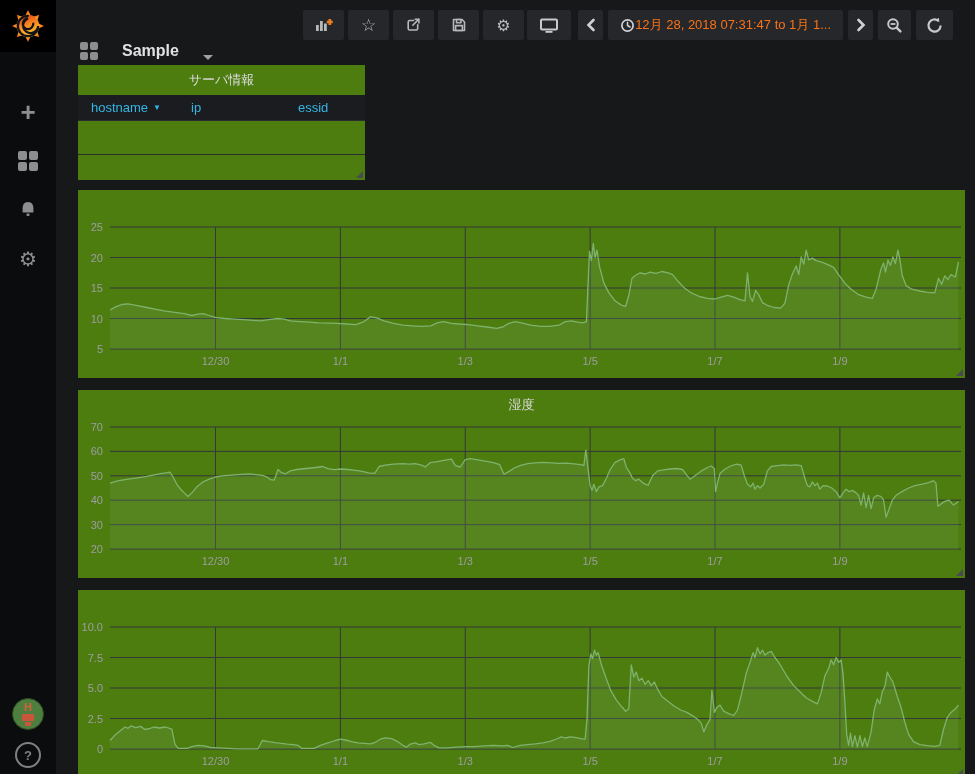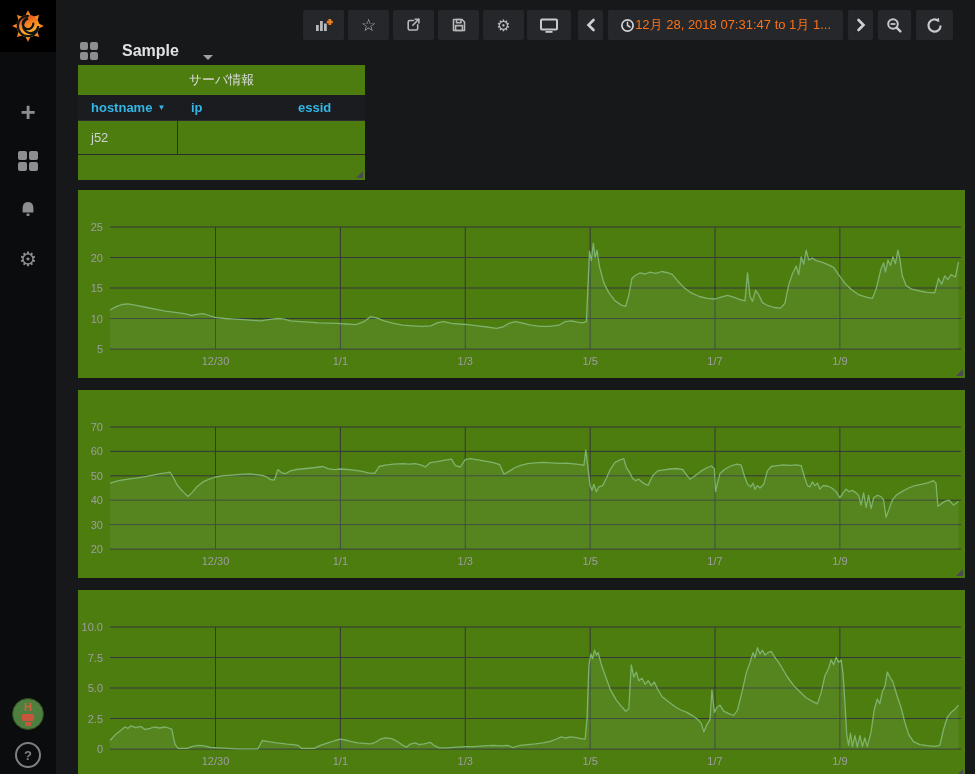--- a/index.html
+++ b/index.html
@@ -42,21 +42,21 @@
   #table-panel{left:78px;top:65px;width:287px;height:115px}
   #chart-panel-0{left:78px;top:190px;width:887px;height:188px}
   #chart-panel-1{left:78px;top:390px;width:887px;height:188px}
   #chart-panel-2{left:78px;top:590px;width:887px;height:188px}
   .panel-title{position:absolute;top:4px;left:0;width:100%;height:22px;line-height:22px;text-align:center;
                font-size:13px;color:#dcdde0;cursor:pointer;z-index:2}
   .chart-svg{position:absolute;left:0;top:0}
   .rsz{position:absolute;right:2px;bottom:2px;width:0;height:0;border-left:7px solid transparent;border-bottom:7px solid #4a4b4e}
   
   .tbl-head{position:absolute;top:30px;left:0;width:287px;height:25px;background:#1b1c1f;display:flex}
-  .tbl-head .c{font-size:13px;font-weight:bold;color:#33b5e5;line-height:25px;padding-left:13px;box-sizing:border-box;cursor:pointer}
+  .tbl-head .c{font-size:13px;font-weight:normal;color:#33b5e5;line-height:25px;padding-left:13px;box-sizing:border-box;cursor:pointer}
   .tbl-row{position:absolute;top:55px;left:0;width:287px;height:35px;display:flex;border-top:1px solid #2c2d31;border-bottom:1px solid #2c2d31;box-sizing:border-box}
   .tbl-row .c{font-size:13px;color:#d0d1d3;line-height:33px;padding-left:13px;box-sizing:border-box;border-right:1px solid #2c2d31}
   .tbl-row .c:last-child{border-right:none}
   .c1{width:100px}.c2{width:107px}.c3{width:80px}
   .sort-caret{font-size:8px;margin-left:5px;vertical-align:2px}
   svg .ic{stroke:#b7b8ba;stroke-width:1.6;fill:none;stroke-linecap:round;stroke-linejoin:round}
 </style>
 </head>
 <body>
 
@@ -205,21 +205,20 @@
 </div>
 
 <div class="panel" id="table-panel">
   <div class="panel-title">サーバ情報</div>
   <div class="tbl-head">
     <div class="c c1"><span>hostname</span><span class="sort-caret">▼</span></div>
     <div class="c c2"><span>ip</span></div>
     <div class="c c3"><span>essid</span></div>
   </div>
   <div class="tbl-row">
-    <div class="c c1">j52</div>
     <div class="c c3"></div>
   </div>
   <div class="rsz"></div>
 </div>
 
 <div class="panel" id="chart-panel-0">
   <svg class="chart-svg" width="887" height="188">
       <line x1="32" x2="883" y1="159" y2="159" stroke="#35373c" stroke-width="1"></line>
       <text x="25" y="163" text-anchor="end" font-size="11" fill="#9d9ea3">5</text>
       <line x1="32" x2="883" y1="128.5" y2="128.5" stroke="#35373c" stroke-width="1"></line>
@@ -242,20 +241,21 @@
       <text x="637.0029347028614" y="175" text-anchor="middle" font-size="11" fill="#9d9ea3">1/7</text>
       <line x1="761.8745414526779" x2="761.8745414526779" y1="37" y2="159" stroke="#35373c" stroke-width="1"></line>
       <text x="761.8745414526779" y="175" text-anchor="middle" font-size="11" fill="#9d9ea3">1/9</text>
       <path d="M32.0 159L32.0 120.0L37.6 116.9L43.9 114.5L50.1 113.9L59.5 115.7L68.8 117.5L78.2 119.4L87.6 121.2L96.9 122.4L106.3 123.6L113.8 125.5L120.0 124.2L125.0 123.6L131.3 125.5L137.5 127.3L146.9 128.5L156.2 129.1L165.6 129.7L175.0 130.3L182.5 130.9L190.6 129.7L200.0 128.5L206.2 129.1L212.4 130.9L221.8 131.6L231.2 132.2L240.5 132.8L249.9 133.1L259.3 133.4L268.6 134.0L278.0 134.6L286.1 131.6L292.4 126.7L298.6 127.9L306.1 130.9L315.5 133.4L324.8 135.2L334.2 135.8L343.6 136.4L352.9 135.8L359.2 132.8L365.4 131.6L373.5 133.4L381.0 134.0L390.4 134.6L399.7 135.8L409.1 137.0L418.5 138.3L424.7 137.0L431.0 133.4L437.2 131.6L443.5 132.8L452.8 135.2L462.2 136.4L471.5 136.4L480.9 135.2L487.2 131.6L493.4 130.9L499.6 132.2L504.6 132.8L508.4 131.6L509.6 104.1L511.5 61.4L513.4 70.6L515.3 53.5L517.1 67.5L519.0 60.2L521.5 76.7L525.9 93.1L530.9 102.9L537.1 110.8L543.3 115.1L547.7 116.3L550.8 105.3L554.0 88.2L557.7 85.2L562.1 82.8L567.1 84.0L572.1 82.1L577.7 83.4L583.9 81.5L590.2 82.8L594.5 84.6L599.5 90.7L605.8 97.4L613.3 102.9L621.4 106.5L629.5 108.4L637.0 109.0L643.2 107.1L649.5 105.3L655.7 107.1L662.0 109.6L667.0 110.8L669.5 82.8L672.0 106.5L674.5 111.4L677.6 100.4L680.7 104.7L684.5 112.6L690.1 115.7L696.3 117.5L702.6 118.1L706.9 113.3L710.7 94.9L714.4 84.0L718.2 76.0L720.7 84.6L723.2 66.9L725.7 74.2L728.2 60.2L730.7 69.9L734.4 68.1L738.1 70.6L744.4 72.4L750.6 74.8L755.6 77.3L760.6 84.6L766.9 93.1L773.1 99.2L780.6 104.7L788.1 107.1L794.3 108.4L798.1 99.2L800.6 88.8L803.1 78.5L805.6 73.0L807.5 82.1L810.0 69.9L812.4 75.4L814.9 66.9L817.4 73.6L819.9 60.2L821.8 68.7L824.3 85.8L828.1 95.6L833.7 99.2L841.8 101.0L849.3 102.3L856.8 102.9L860.5 88.2L863.6 94.3L866.8 85.8L869.9 89.5L873.0 84.6L877.4 87.0L880.5 71.8L880.5 159Z" fill="#7eb26d" fill-opacity="0.18" stroke="none"></path>
       <path d="M32.0 120.0L37.6 116.9L43.9 114.5L50.1 113.9L59.5 115.7L68.8 117.5L78.2 119.4L87.6 121.2L96.9 122.4L106.3 123.6L113.8 125.5L120.0 124.2L125.0 123.6L131.3 125.5L137.5 127.3L146.9 128.5L156.2 129.1L165.6 129.7L175.0 130.3L182.5 130.9L190.6 129.7L200.0 128.5L206.2 129.1L212.4 130.9L221.8 131.6L231.2 132.2L240.5 132.8L249.9 133.1L259.3 133.4L268.6 134.0L278.0 134.6L286.1 131.6L292.4 126.7L298.6 127.9L306.1 130.9L315.5 133.4L324.8 135.2L334.2 135.8L343.6 136.4L352.9 135.8L359.2 132.8L365.4 131.6L373.5 133.4L381.0 134.0L390.4 134.6L399.7 135.8L409.1 137.0L418.5 138.3L424.7 137.0L431.0 133.4L437.2 131.6L443.5 132.8L452.8 135.2L462.2 136.4L471.5 136.4L480.9 135.2L487.2 131.6L493.4 130.9L499.6 132.2L504.6 132.8L508.4 131.6L509.6 104.1L511.5 61.4L513.4 70.6L515.3 53.5L517.1 67.5L519.0 60.2L521.5 76.7L525.9 93.1L530.9 102.9L537.1 110.8L543.3 115.1L547.7 116.3L550.8 105.3L554.0 88.2L557.7 85.2L562.1 82.8L567.1 84.0L572.1 82.1L577.7 83.4L583.9 81.5L590.2 82.8L594.5 84.6L599.5 90.7L605.8 97.4L613.3 102.9L621.4 106.5L629.5 108.4L637.0 109.0L643.2 107.1L649.5 105.3L655.7 107.1L662.0 109.6L667.0 110.8L669.5 82.8L672.0 106.5L674.5 111.4L677.6 100.4L680.7 104.7L684.5 112.6L690.1 115.7L696.3 117.5L702.6 118.1L706.9 113.3L710.7 94.9L714.4 84.0L718.2 76.0L720.7 84.6L723.2 66.9L725.7 74.2L728.2 60.2L730.7 69.9L734.4 68.1L738.1 70.6L744.4 72.4L750.6 74.8L755.6 77.3L760.6 84.6L766.9 93.1L773.1 99.2L780.6 104.7L788.1 107.1L794.3 108.4L798.1 99.2L800.6 88.8L803.1 78.5L805.6 73.0L807.5 82.1L810.0 69.9L812.4 75.4L814.9 66.9L817.4 73.6L819.9 60.2L821.8 68.7L824.3 85.8L828.1 95.6L833.7 99.2L841.8 101.0L849.3 102.3L856.8 102.9L860.5 88.2L863.6 94.3L866.8 85.8L869.9 89.5L873.0 84.6L877.4 87.0L880.5 71.8" fill="none" stroke="#7eb26d" stroke-width="1.3" stroke-linejoin="round"></path>
     </svg>
   <div class="rsz"></div>
 </div>
 
 <div class="panel" id="chart-panel-1">
+  <div class="panel-title">湿度</div>
   <svg class="chart-svg" width="887" height="188">
       <line x1="32" x2="883" y1="159" y2="159" stroke="#35373c" stroke-width="1"></line>
       <text x="25" y="163" text-anchor="end" font-size="11" fill="#9d9ea3">20</text>
       <line x1="32" x2="883" y1="134.60000000000002" y2="134.60000000000002" stroke="#35373c" stroke-width="1"></line>
       <text x="25" y="138.60000000000002" text-anchor="end" font-size="11" fill="#9d9ea3">30</text>
       <line x1="32" x2="883" y1="110.2" y2="110.2" stroke="#35373c" stroke-width="1"></line>
       <text x="25" y="114.2" text-anchor="end" font-size="11" fill="#9d9ea3">40</text>
       <line x1="32" x2="883" y1="85.80000000000001" y2="85.80000000000001" stroke="#35373c" stroke-width="1"></line>
       <text x="25" y="89.80000000000001" text-anchor="end" font-size="11" fill="#9d9ea3">50</text>
       <line x1="32" x2="883" y1="61.400000000000006" y2="61.400000000000006" stroke="#35373c" stroke-width="1"></line>

